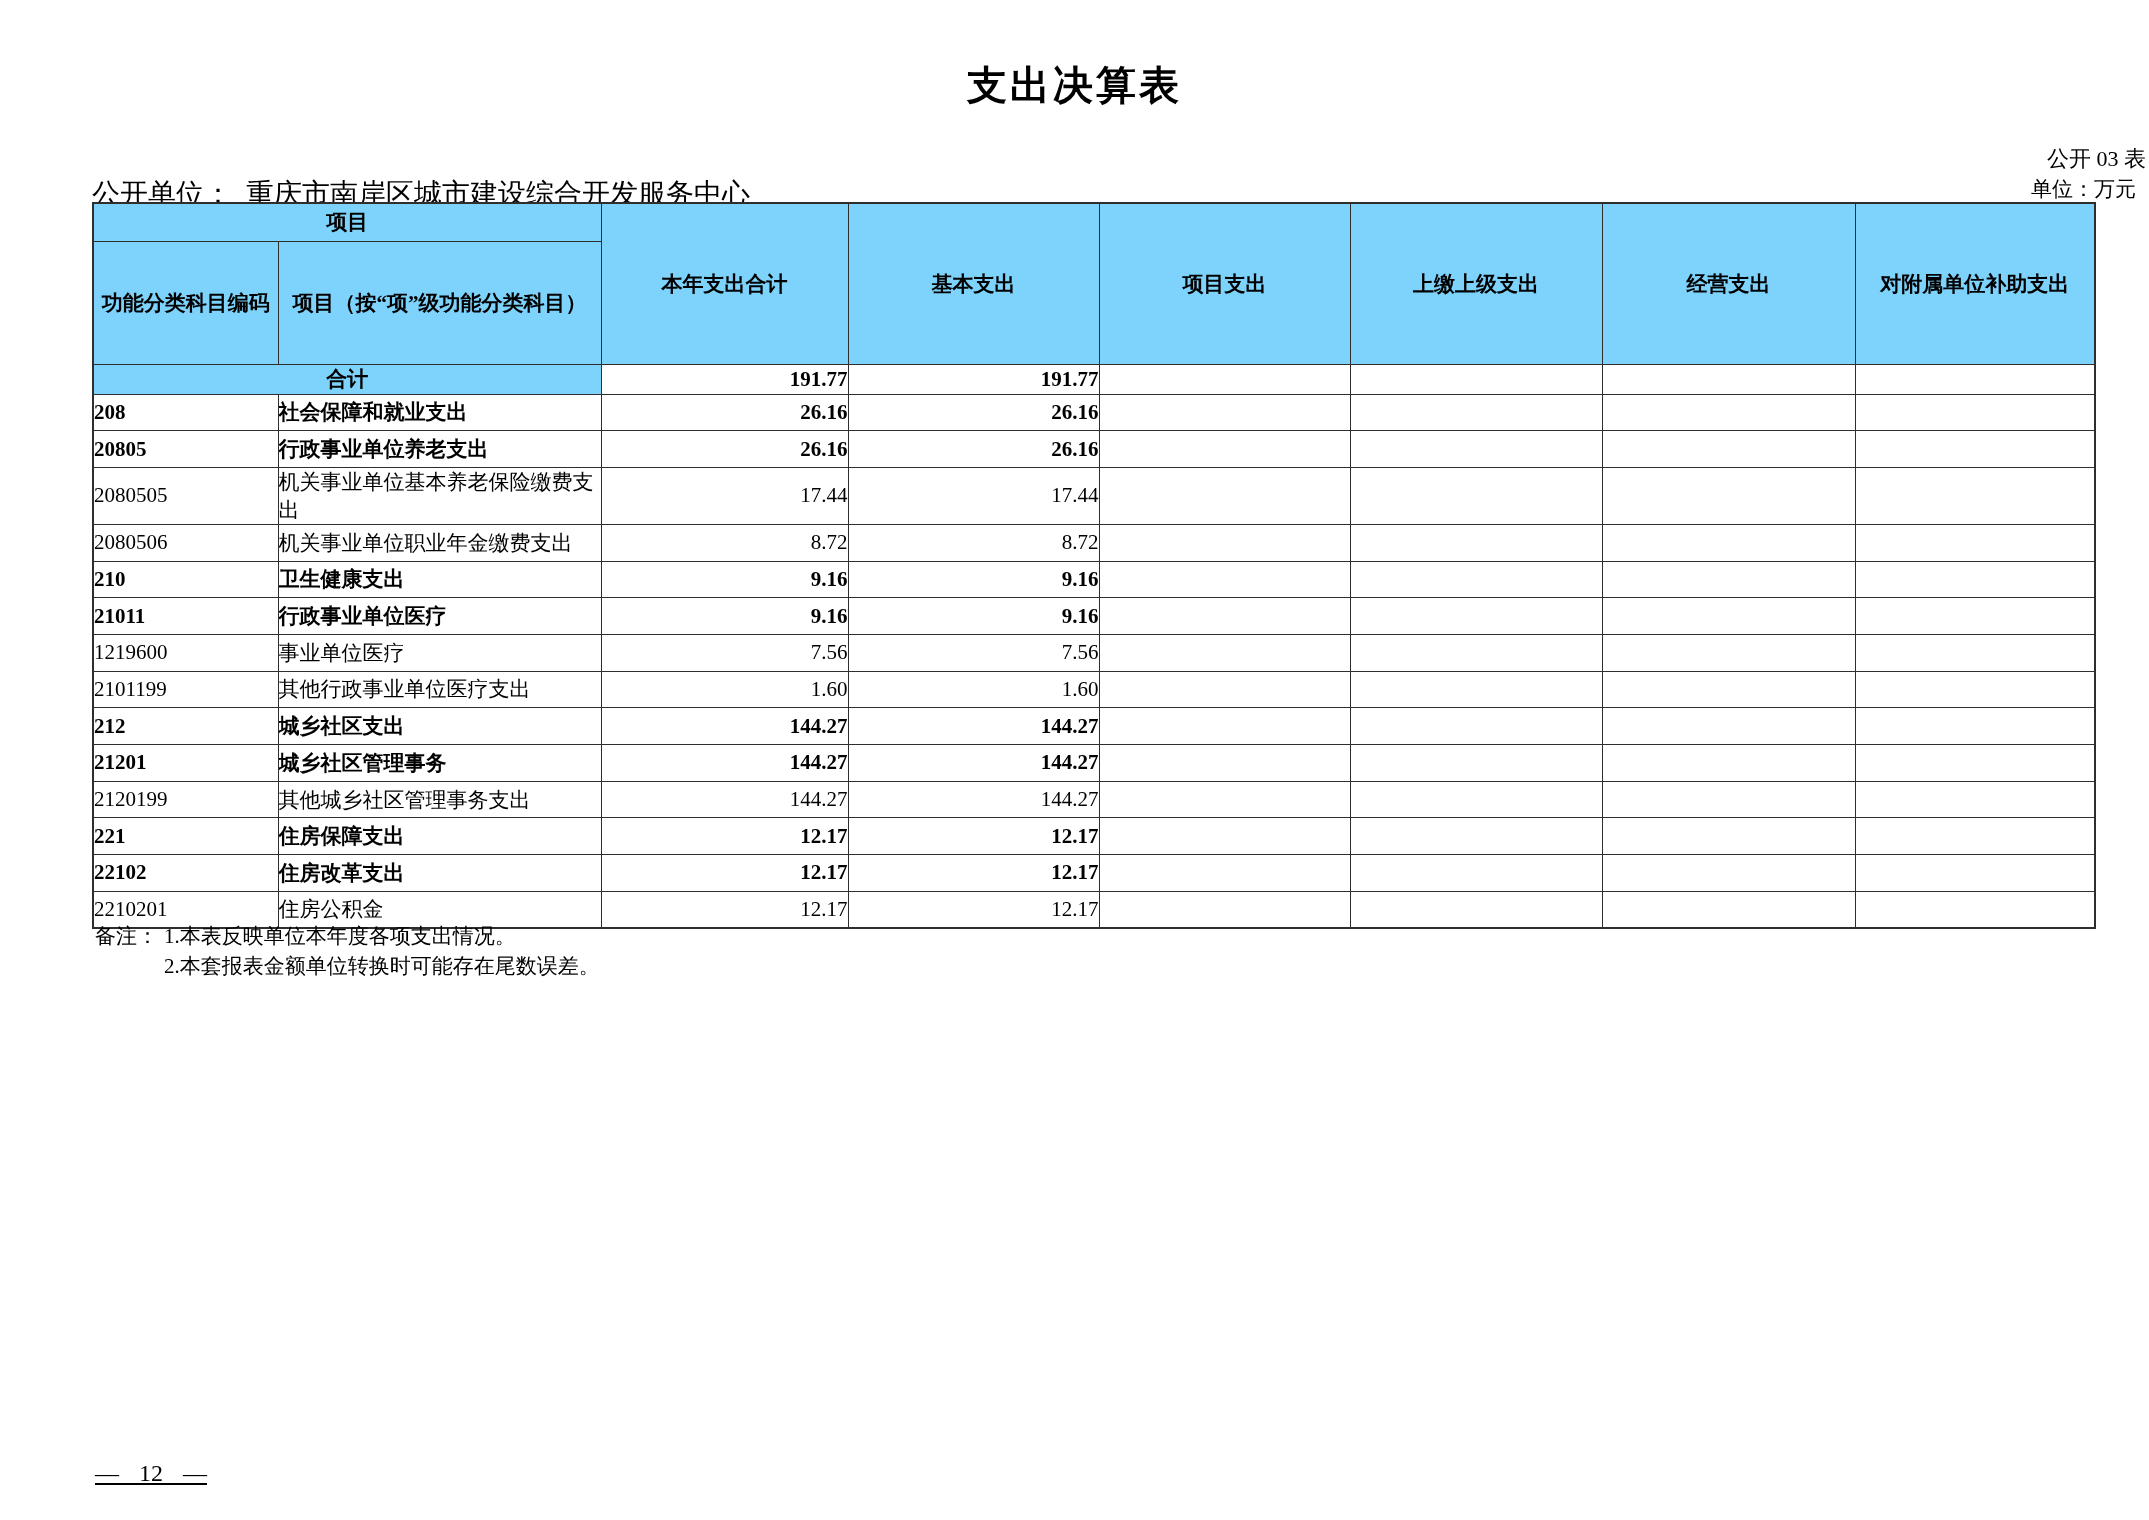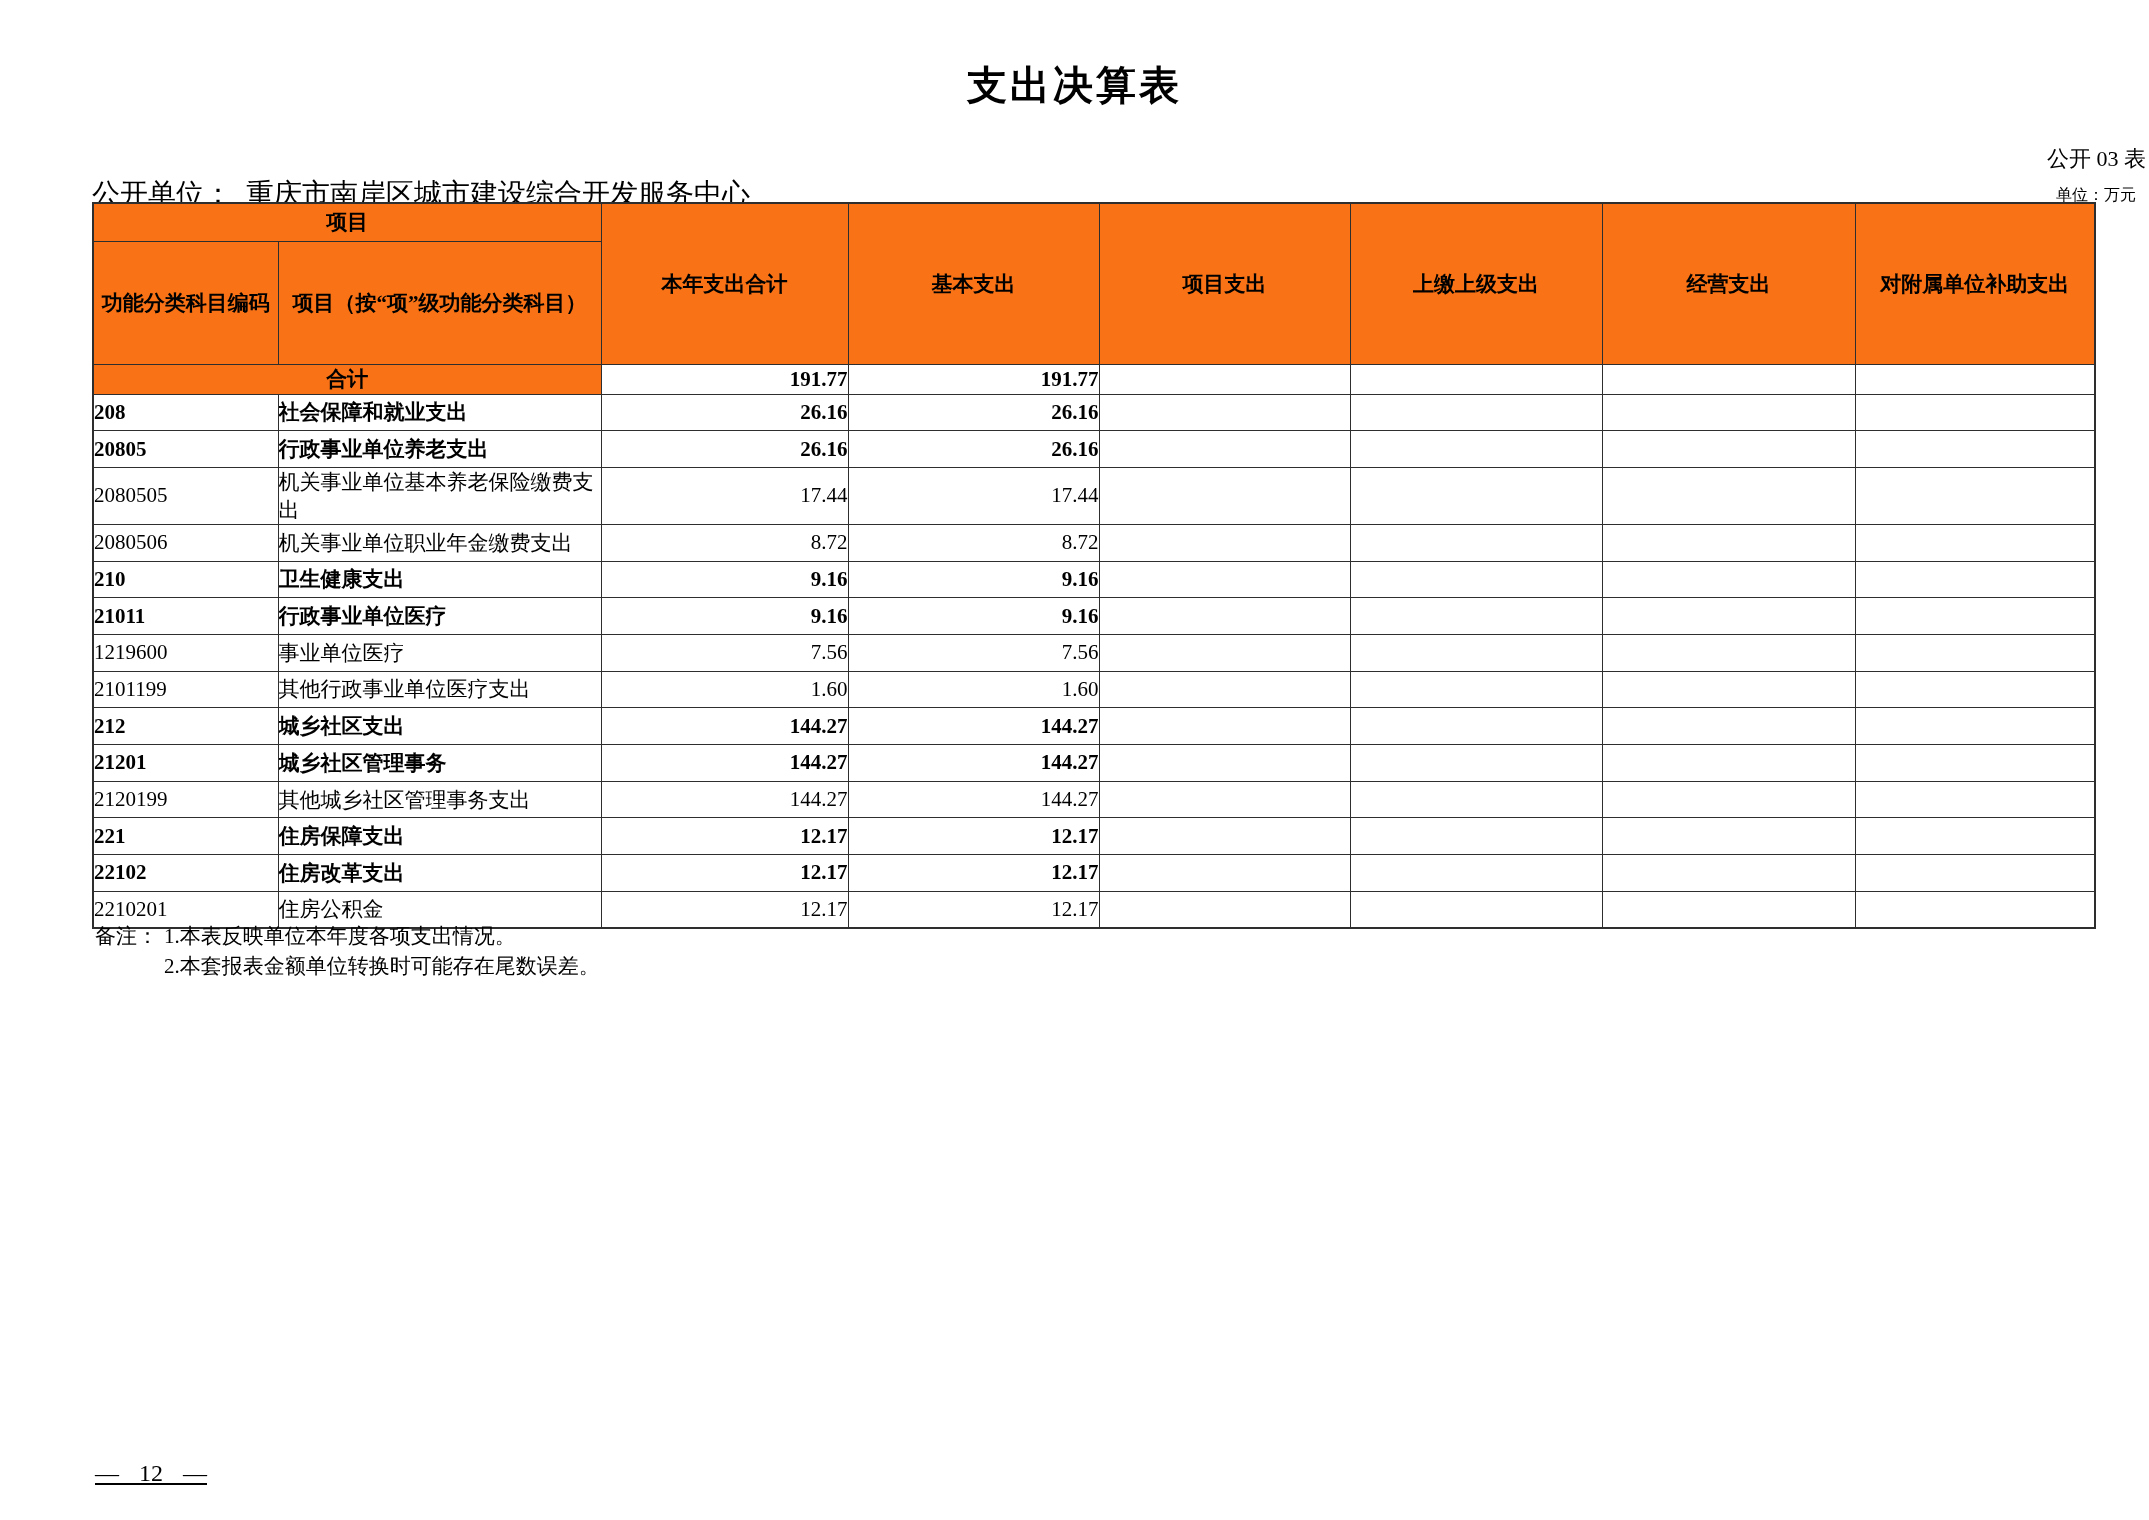--- a/index.html
+++ b/index.html
@@ -32,42 +32,42 @@
   }
   .org-line {
     position: absolute;
     top: 175px; left: 92px;
     font-size: 28px;
     white-space: nowrap;
   }
   .org-line .org-name { margin-left: 14px; }
   .unit-note {
     position: absolute;
-    top: 185px; right: 13px;
-    font-size: 16px;
+    top: 175px; right: 13px;
+    font-size: 21px;
   }
 
   .table-wrap {
     position: absolute;
     top: 202px; left: 92px;
   }
   table.main {
     border-collapse: collapse;
     table-layout: fixed;
     width: 2002px;
     border: 2px solid #2e2e2e;
   }
   table.main th, table.main td {
     border: 1px solid #2e2e2e;
     padding: 0;
     overflow: hidden;
     vertical-align: middle;
     font-size: 21px;
   }
-  .gray { background: #f97316; }
+  .gray { background: #7dd3fc; }
   thead th {
     font-weight: bold;
     text-align: center;
   }
   tr.h1 { height: 38px; }
   tr.h2 { height: 123px; }
   tr.total-row { height: 30px; }
   tbody tr.data-row { height: 36.7px; }
   td.label-cell {
     text-align: center;

